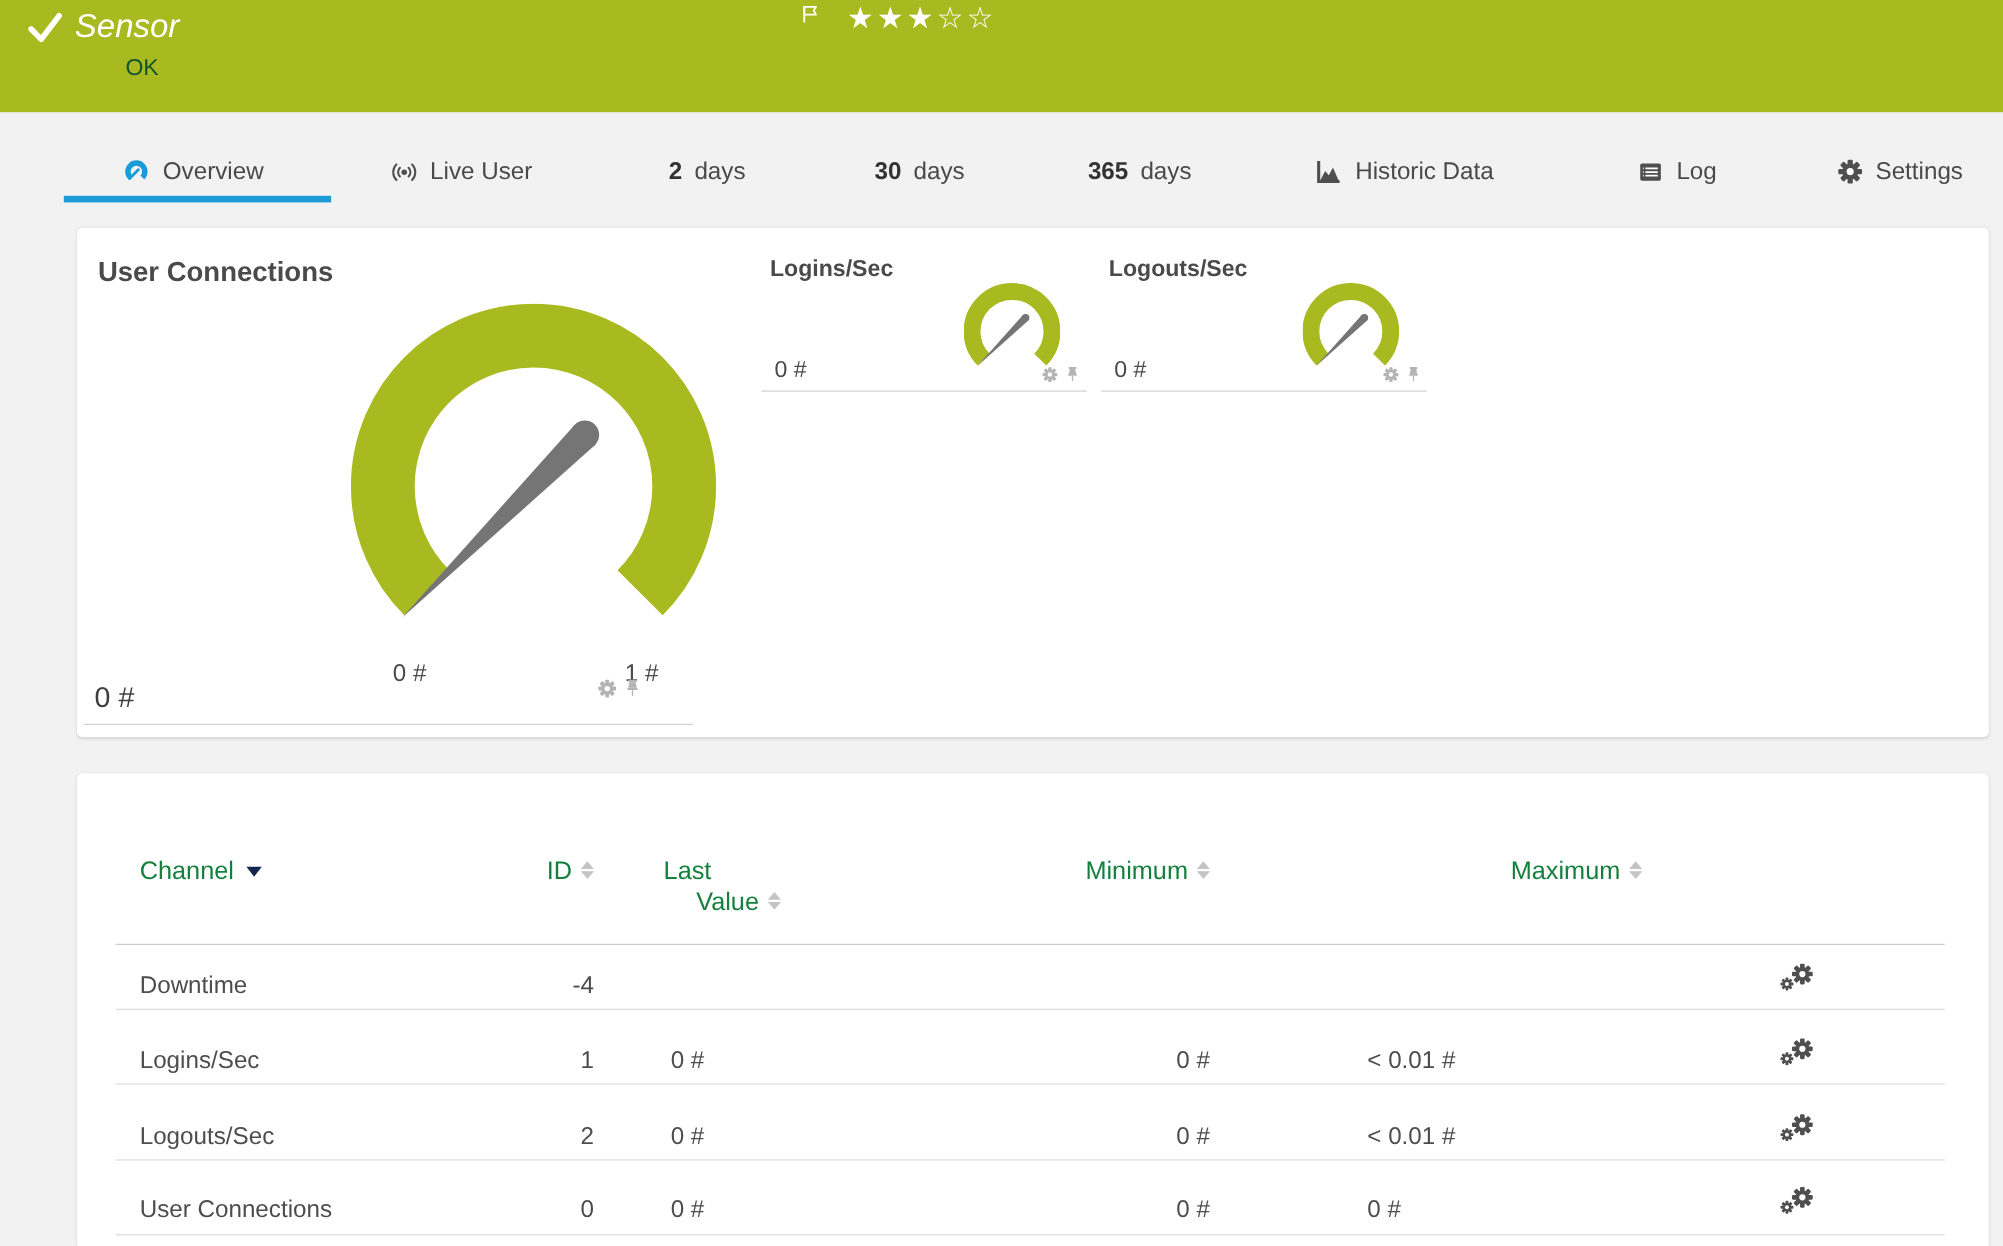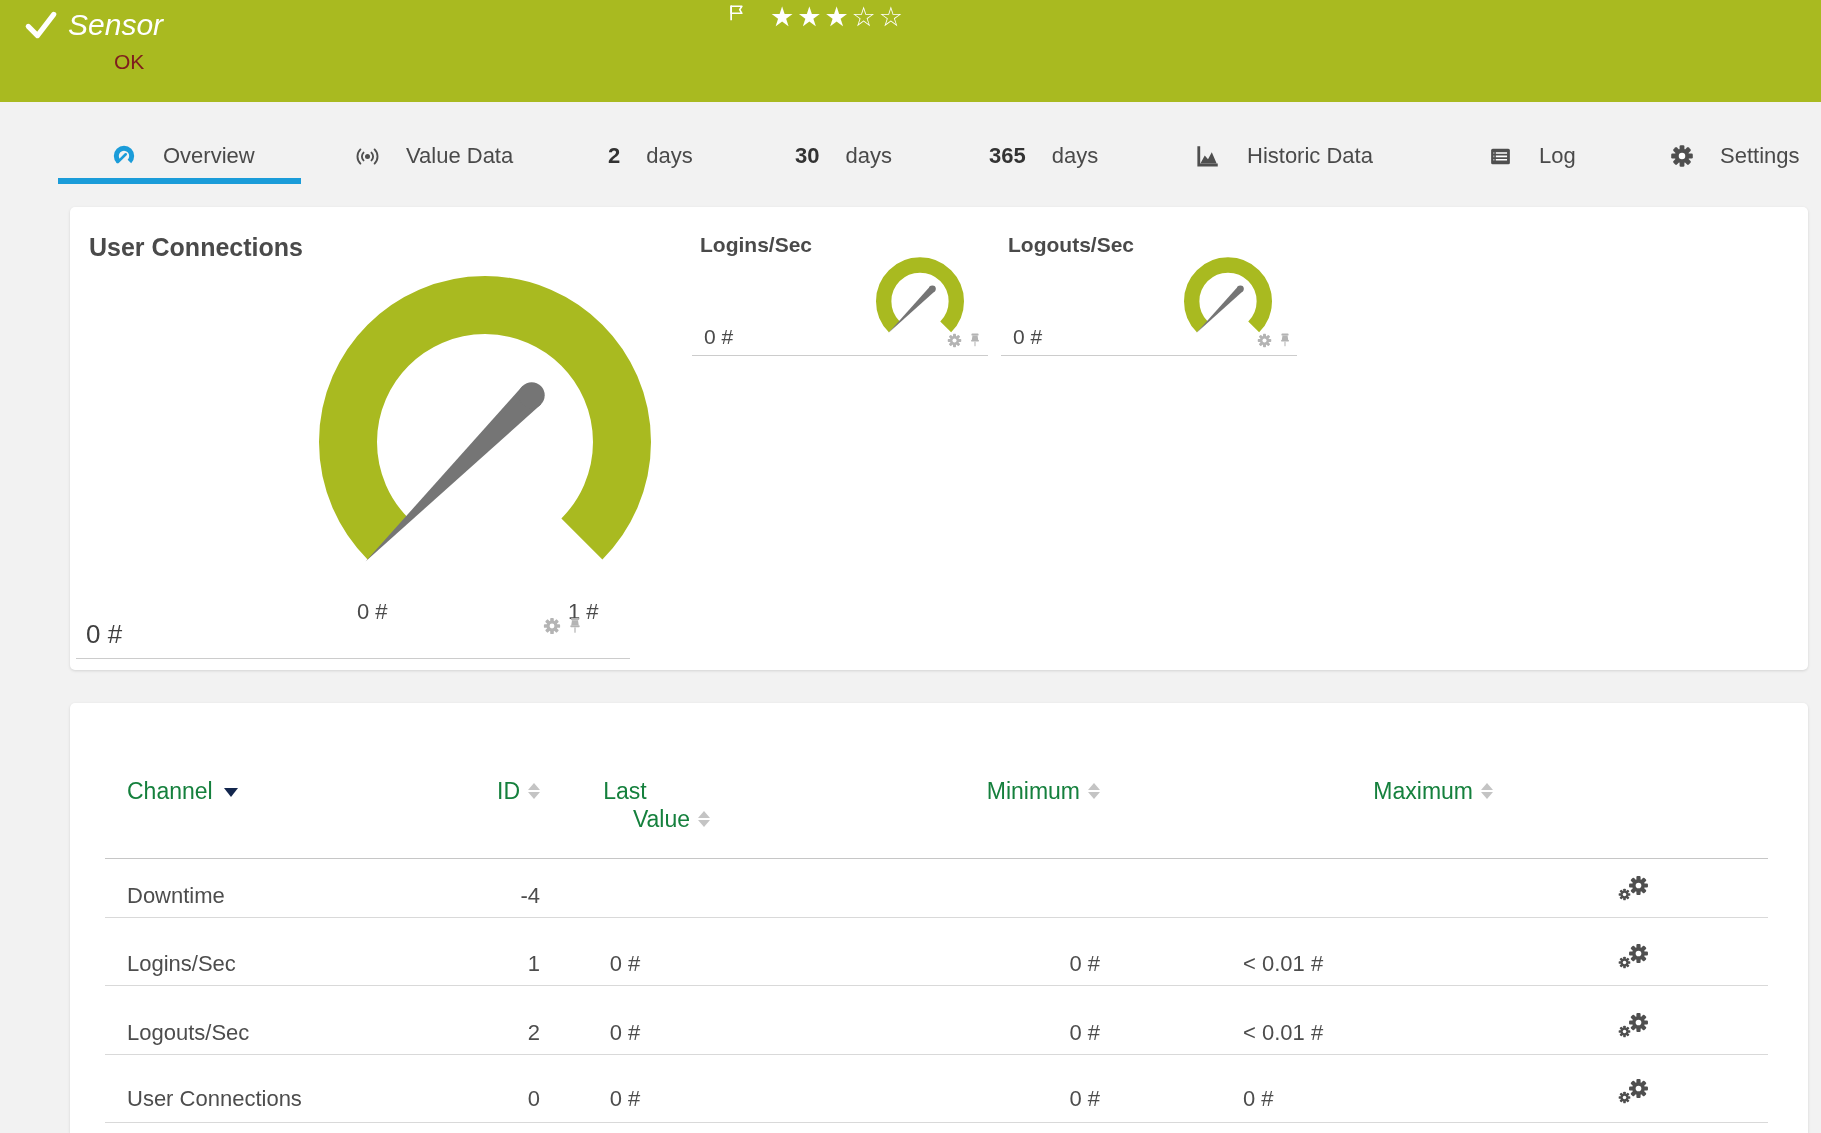--- a/index.html
+++ b/index.html
@@ -7,24 +7,24 @@
          font-family:"Liberation Sans","DejaVu Sans",sans-serif;color:#4a4a4a;}
   .abs{position:absolute;}
 
   
   .hdr{position:absolute;left:0;top:0;width:1821px;height:102px;background:#a9ba20;}
   .hdr-check{left:24px;top:8px;width:34px;height:34px;}
   .hdr-sensor{left:68px;top:8px;font-size:30px;font-style:italic;color:#fff;}
   .hdr-title{left:184px;top:4px;font-size:33px;font-weight:700;color:#fff;white-space:nowrap;}
   .hdr-flag{left:729px;top:4px;width:15px;height:22px;}
   .hdr-stars{left:770px;top:1px;font-size:27px;color:#fff;letter-spacing:3px;}
-  .hdr-status{left:114px;top:50px;font-size:21px;color:#7f1d1d;}
-
-  
-  .tab{position:absolute;top:143px;display:flex;align-items:center;gap:26px;
+  .hdr-status{left:114px;top:50px;font-size:21px;color:#14532d;}
+
+  
+  .tab{position:absolute;top:143px;display:flex;align-items:center;gap:11px;
        font-size:22px;color:#4a4a4a;cursor:pointer;white-space:nowrap;}
   .tab svg{display:block;}
   .tab .num{font-weight:700;color:#333;}
   .tab-underline{left:58px;top:178px;width:243px;height:6px;background:#1b9cd9;}
 
   
   .panel{position:absolute;background:#fff;border-radius:5px;box-shadow:0 1px 3px rgba(0,0,0,.13);}
   .panel1{left:70px;top:207px;width:1738px;height:463px;}
   .panel2{left:70px;top:703px;width:1738px;height:430px;border-radius:5px 5px 0 0;}
 
@@ -139,21 +139,21 @@
   <div class="tab" style="left:111px">
     <svg width="26" height="26">
         <use href="#sym-gauge-icon"></use>
       </svg>
     <span>Overview</span>
   </div>
   <div class="tab" style="left:355px">
     <svg width="25" height="25">
         <use href="#sym-live"></use>
       </svg>
-    <span>Value Data</span>
+    <span>Live User</span>
   </div>
   <div class="tab" style="left:608px">
     <span class="num">2</span>
     <span>days</span>
   </div>
   <div class="tab" style="left:795px">
     <span class="num">30</span>
     <span>days</span>
   </div>
   <div class="tab" style="left:989px">

